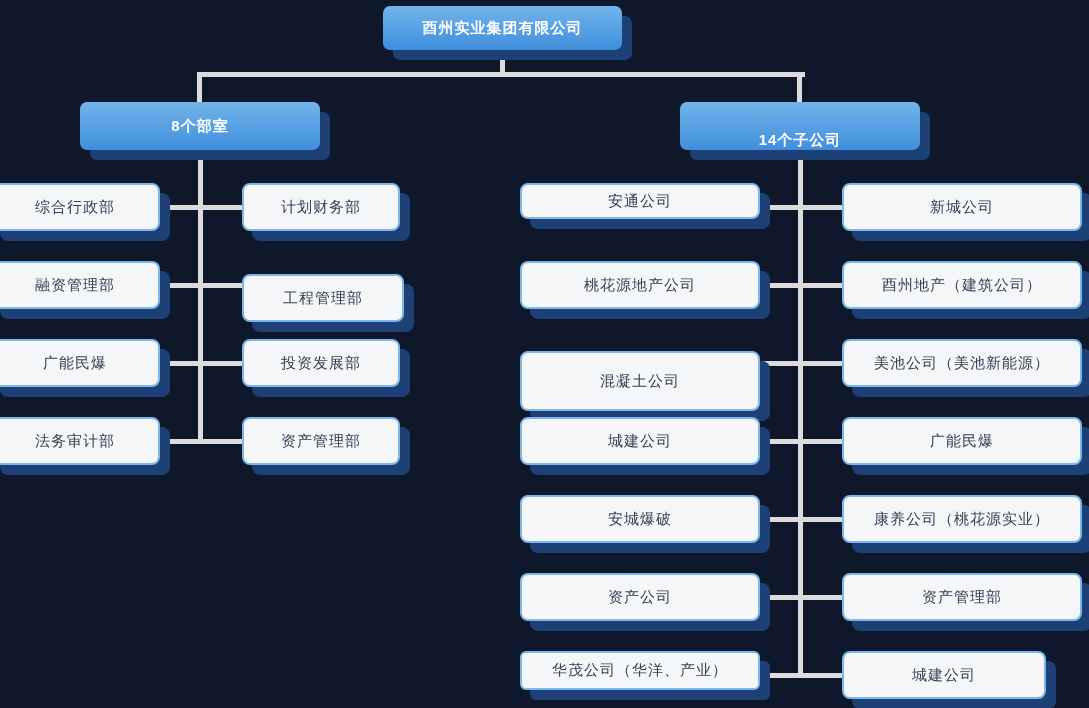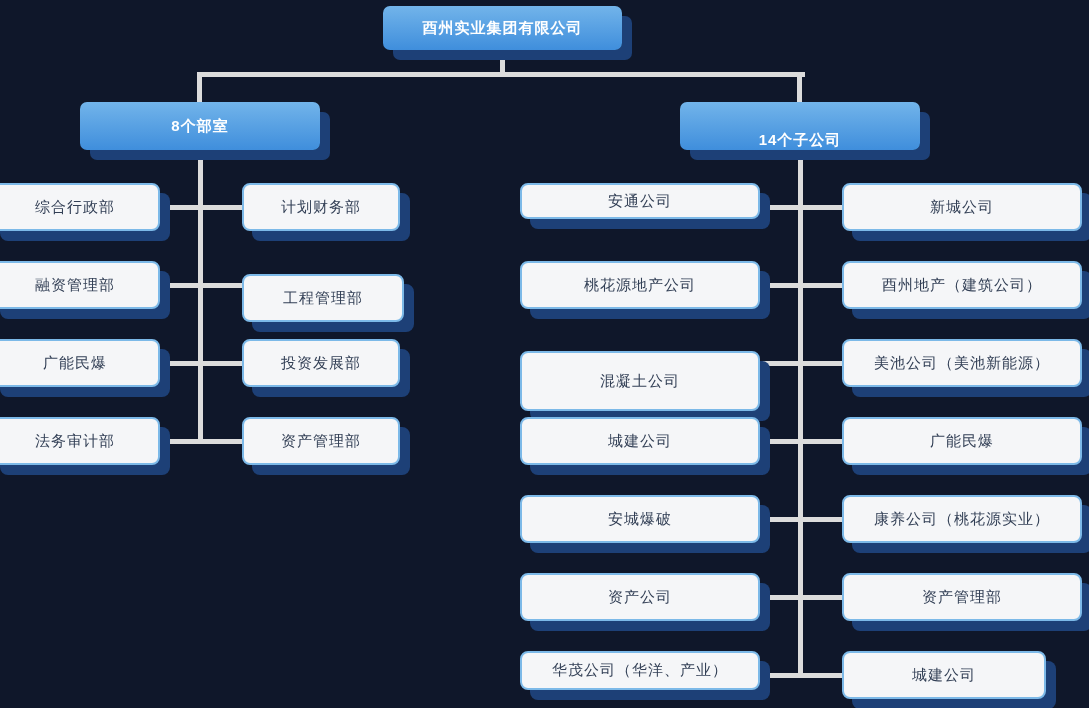--- a/index.html
+++ b/index.html
@@ -134,19 +134,19 @@
       <span>康养公司（桃花源实业）</span>
     </div>
     <div class="line" style="left: 760px; top: 595px; width: 82px; height: 5px;"></div>
     <div class="node" style="left: 520px; top: 573px; width: 240px; height: 48px;">
       <span>资产公司</span>
     </div>
     <div class="node" style="left: 842px; top: 573px; width: 240px; height: 48px;">
       <span>资产管理部</span>
     </div>
     <div class="line" style="left: 760px; top: 673px; width: 82px; height: 5px;"></div>
-    <div class="node" style="left: 520px; top: 651px; width: 240px; height: 39px;">
+    <div class="node" style="left: 520px; top: 651px; width: 240px; height: 39px; border-radius: 6px;">
       <span>华茂公司（华洋、产业）</span>
     </div>
     <div class="node" style="left: 842px; top: 651px; width: 204px; height: 48px;">
       <span>城建公司</span>
     </div>
   </div>
 
 </body></html>

